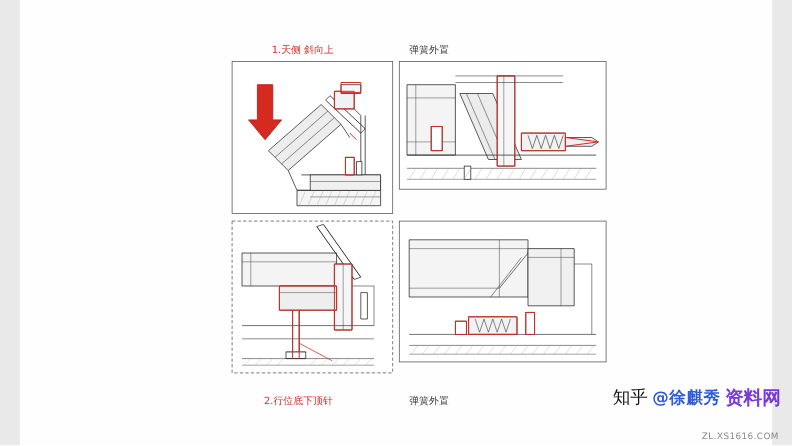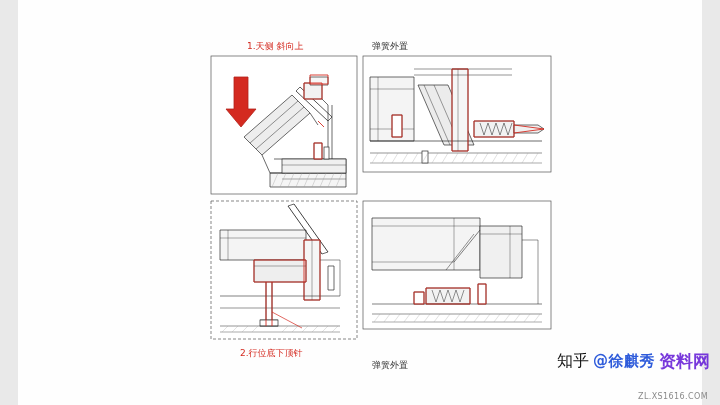--- a/index.html
+++ b/index.html
@@ -275,21 +275,21 @@
         <path d="M44 60 L96 60 L96 82 L44 82 Z"></path>
         <path d="M56 82 L56 126"></path>
         <path d="M62 82 L62 126"></path>
       </g>
 
       <g stroke="#d42a20" stroke-width="0.7" fill="none">
         <path d="M62 112 L92 128"></path>
       </g>
     </svg>
   </div>
-  <div class="label red" style="left:240px; top:348px;">2.行位底下顶针</div>
+  <div class="label red" style="left:240px; top:360px;">2.行位底下顶针</div>
 
   <div class="quad" style="left:362px; top:200px;">
     <svg width="190" height="130" viewBox="0 0 190 130" xmlns="http://www.w3.org/2000/svg">
       <g stroke="#2b2b2b" fill="none" stroke-width="0.7">
         <rect x="1" y="1" width="188" height="128" stroke="#555" fill="#ffffff"></rect>
 
         <path d="M10 18 L118 18 L118 70 L10 70 Z" fill="#f4f4f4"></path>
         <path d="M10 26 L118 26" stroke-width="0.4"></path>
         <path d="M10 62 L92 62" stroke-width="0.4"></path>
         <path d="M92 18 L92 70" stroke-width="0.4"></path>

